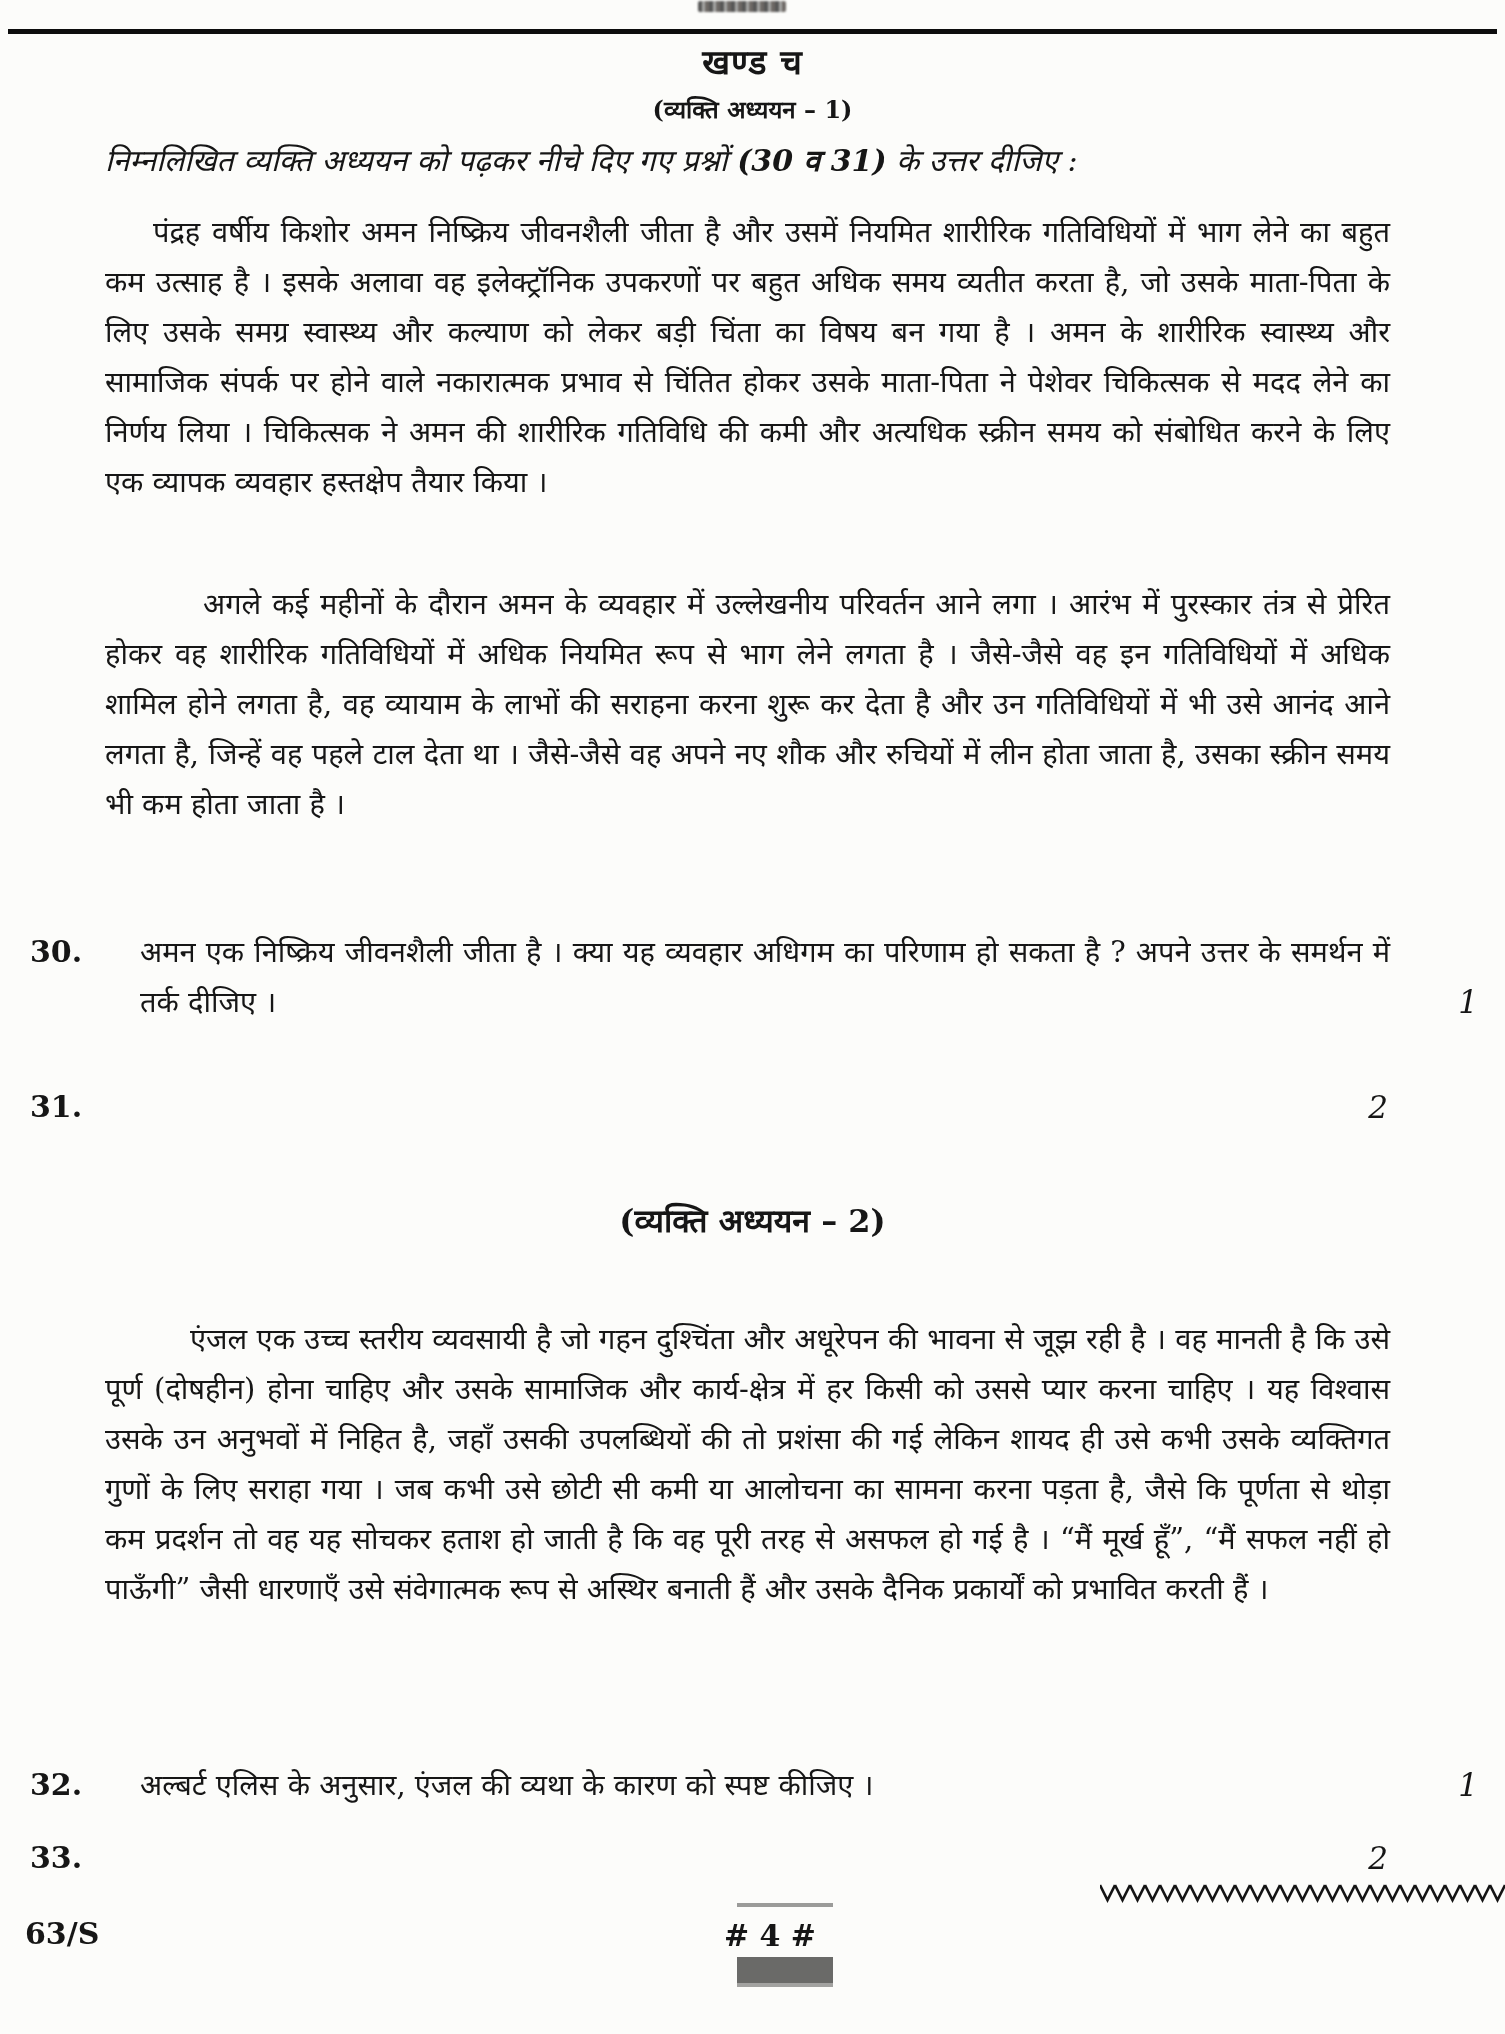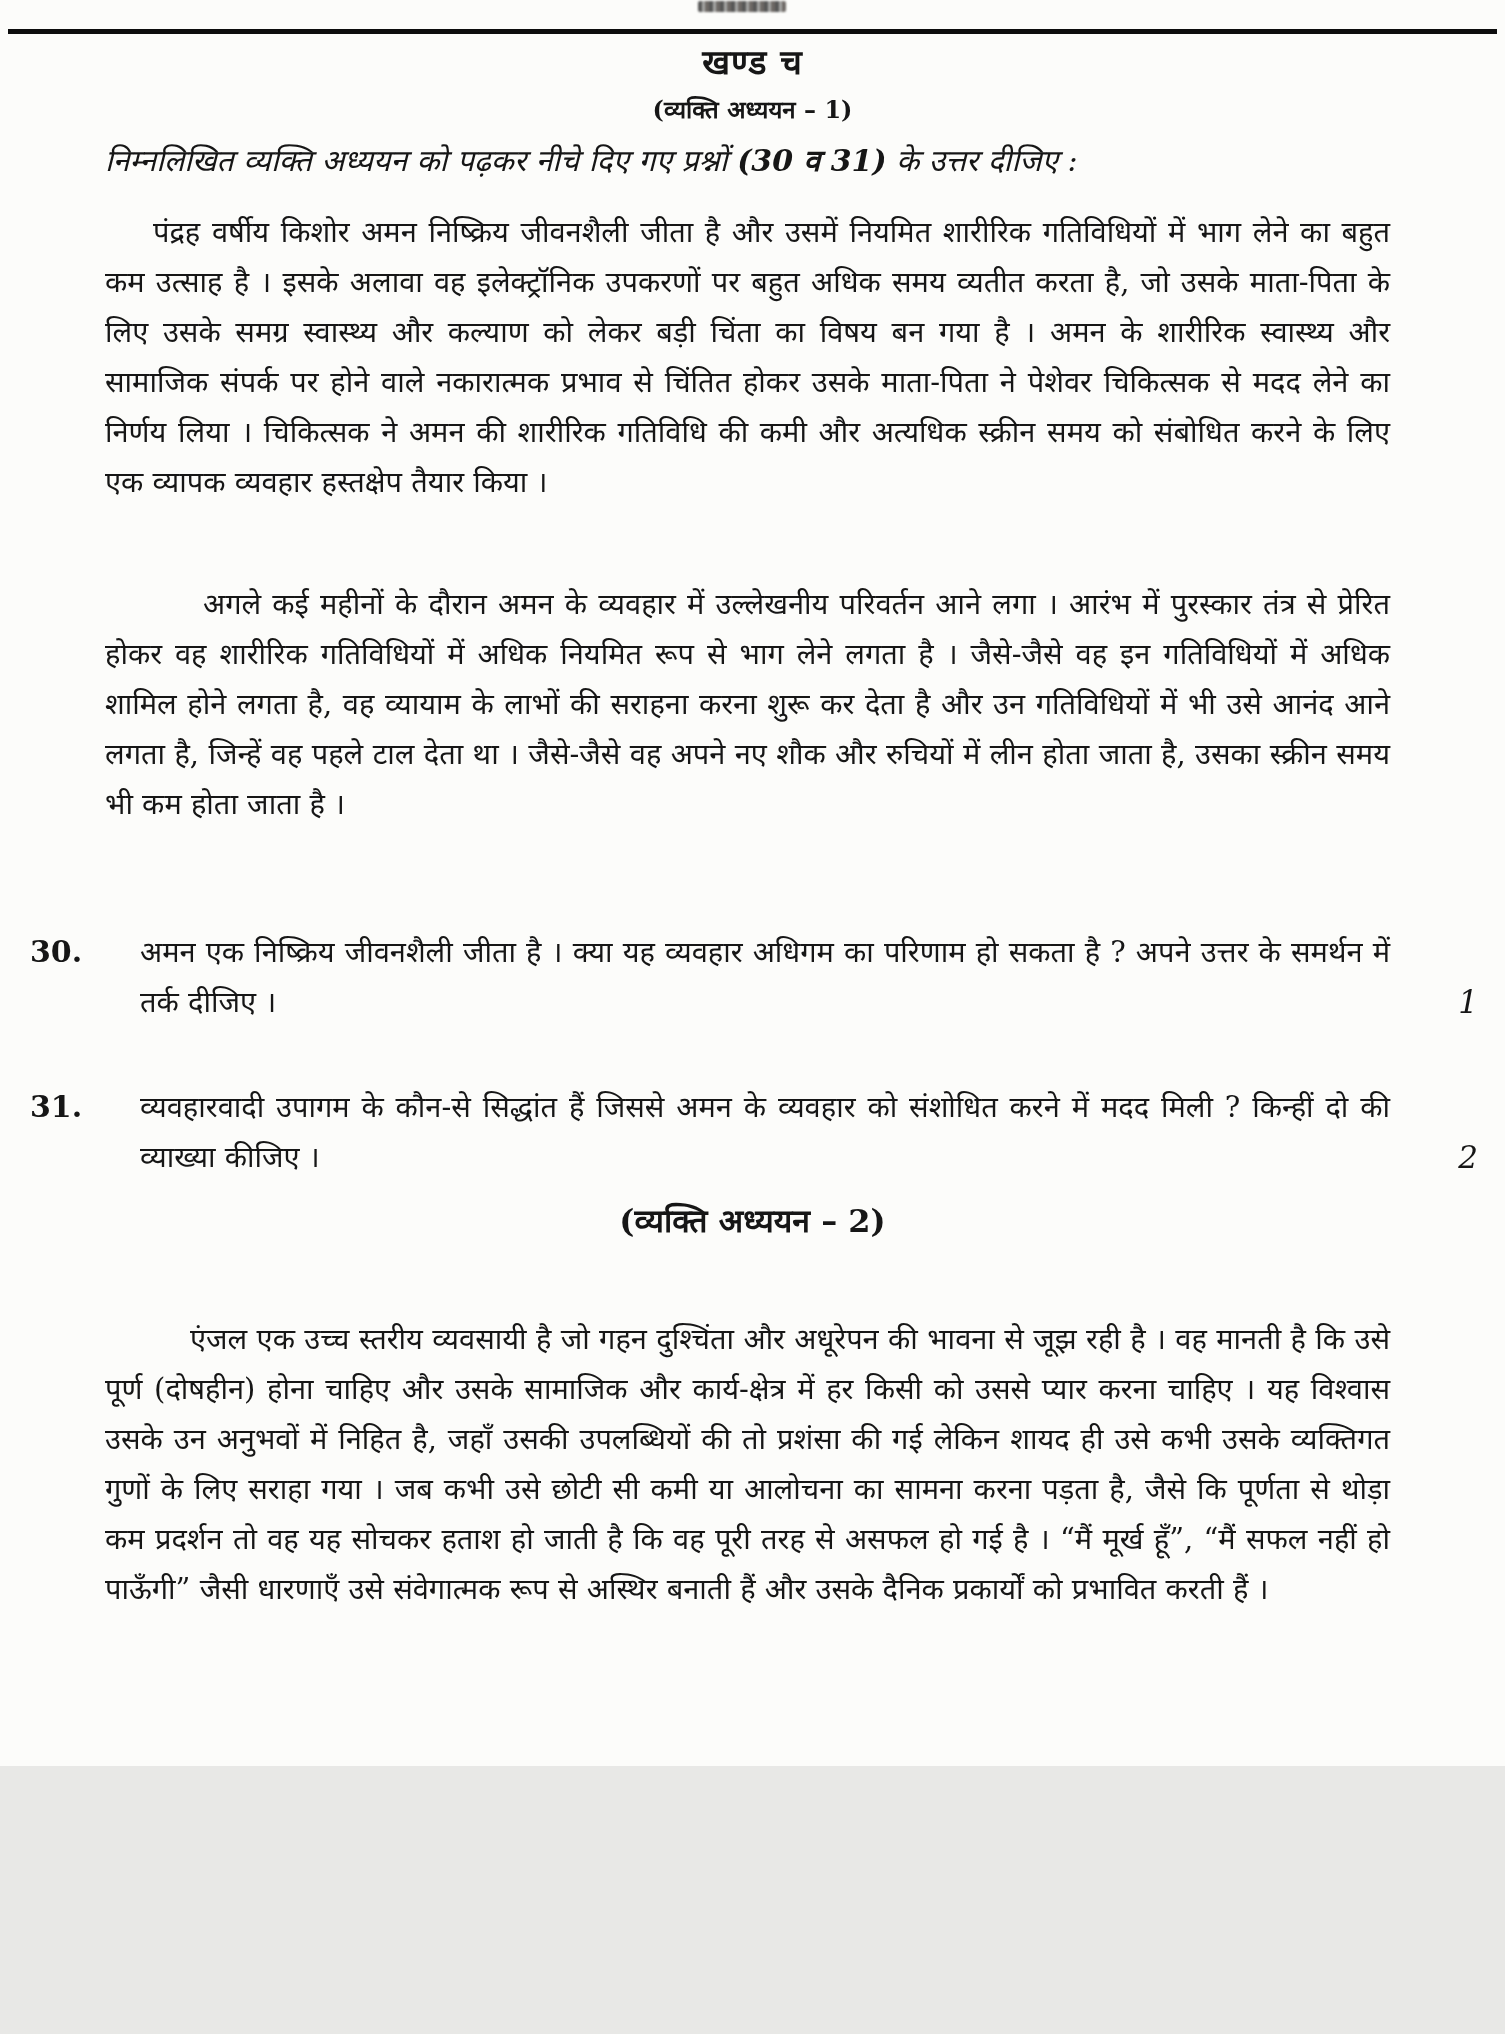--- a/index.html
+++ b/index.html
@@ -1,18 +1,18 @@
 <!DOCTYPE html>
 <html lang="hi"><head>
 <meta charset="utf-8">
 <style>
   html,body{margin:0;padding:0;background:#e8e8e6;}
   .page{
     position:relative;
-    width:1505px;height:1766px;
+    width:1505px;height:2034px;
     margin:0 auto;
     background:#fcfcfa;
     color:#161616;
     font-family:"DejaVu Serif","DejaVu Sans",serif;
     overflow:hidden;
   }
   .abs{position:absolute;}
   .top-smudge{
     top:1px;left:698px;width:88px;height:11px;
     background:repeating-linear-gradient(90deg,#3a3a3a 0 4px,#9a9a98 4px 7px,#55504c 7px 11px);
@@ -86,21 +86,20 @@
   <div class="abs para para-2">अगले कई महीनों के दौरान अमन के व्यवहार में उल्लेखनीय परिवर्तन आने लगा । आरंभ में पुरस्कार तंत्र से प्रेरित होकर वह शारीरिक गतिविधियों में अधिक नियमित रूप से भाग लेने लगता है । जैसे-जैसे वह इन गतिविधियों में अधिक शामिल होने लगता है, वह व्यायाम के लाभों की सराहना करना शुरू कर देता है और उन गतिविधियों में भी उसे आनंद आने लगता है, जिन्हें वह पहले टाल देता था । जैसे-जैसे वह अपने नए शौक और रुचियों में लीन होता जाता है, उसका स्क्रीन समय भी कम होता जाता है ।</div>
 
   <div class="abs question q-30">
     <div class="q-num">30.</div>
     <div class="q-text">अमन एक निष्क्रिय जीवनशैली जीता है । क्या यह व्यवहार अधिगम का परिणाम हो सकता है ? अपने उत्तर के समर्थन में तर्क दीजिए ।</div>
     <div class="q-marks">1</div>
   </div>
 
   <div class="abs question q-31">
     <div class="q-num">31.</div>
-    <div class="q-text">व्यवहारवादी उपागम के कौन-से सिद्धांत हैं जिससे अमन के व्यवहार को संशोधित करने में मदद मिली ? किन्हीं दो की व्याख्या कीजिए ।</div>
     <div class="q-marks">2</div>
   </div>
 
   <div class="abs h-center case-title-2">(व्यक्ति अध्ययन – 2)</div>
 
 
   <div class="abs para para-3">एंजल एक उच्च स्तरीय व्यवसायी है जो गहन दुश्चिंता और अधूरेपन की भावना से जूझ रही है । वह मानती है कि उसे पूर्ण (दोषहीन) होना चाहिए और उसके सामाजिक और कार्य-क्षेत्र में हर किसी को उससे प्यार करना चाहिए । यह विश्वास उसके उन अनुभवों में निहित है, जहाँ उसकी उपलब्धियों की तो प्रशंसा की गई लेकिन शायद ही उसे कभी उसके व्यक्तिगत गुणों के लिए सराहा गया । जब कभी उसे छोटी सी कमी या आलोचना का सामना करना पड़ता है, जैसे कि पूर्णता से थोड़ा कम प्रदर्शन तो वह यह सोचकर हताश हो जाती है कि वह पूरी तरह से असफल हो गई है । “मैं मूर्ख हूँ”, “मैं सफल नहीं हो पाऊँगी” जैसी धारणाएँ उसे संवेगात्मक रूप से अस्थिर बनाती हैं और उसके दैनिक प्रकार्यों को प्रभावित करती हैं ।</div>
 
   <div class="abs question q-32">
     <div class="q-num">32.</div>

